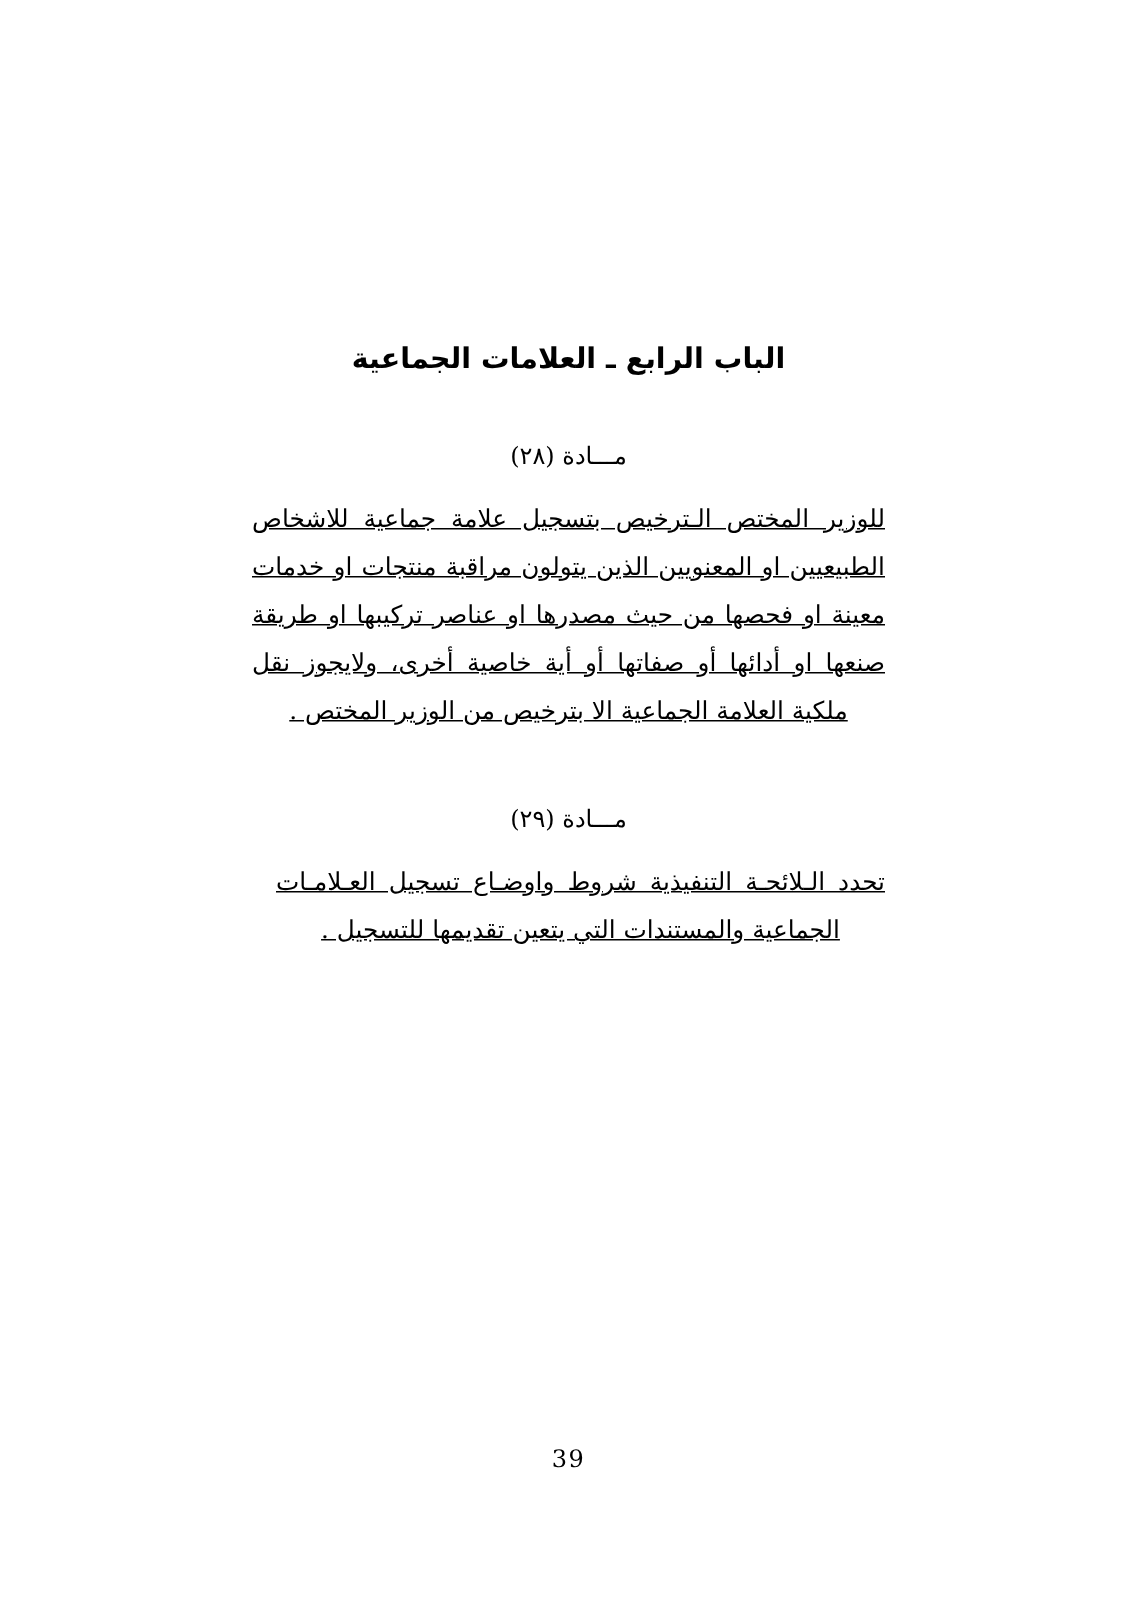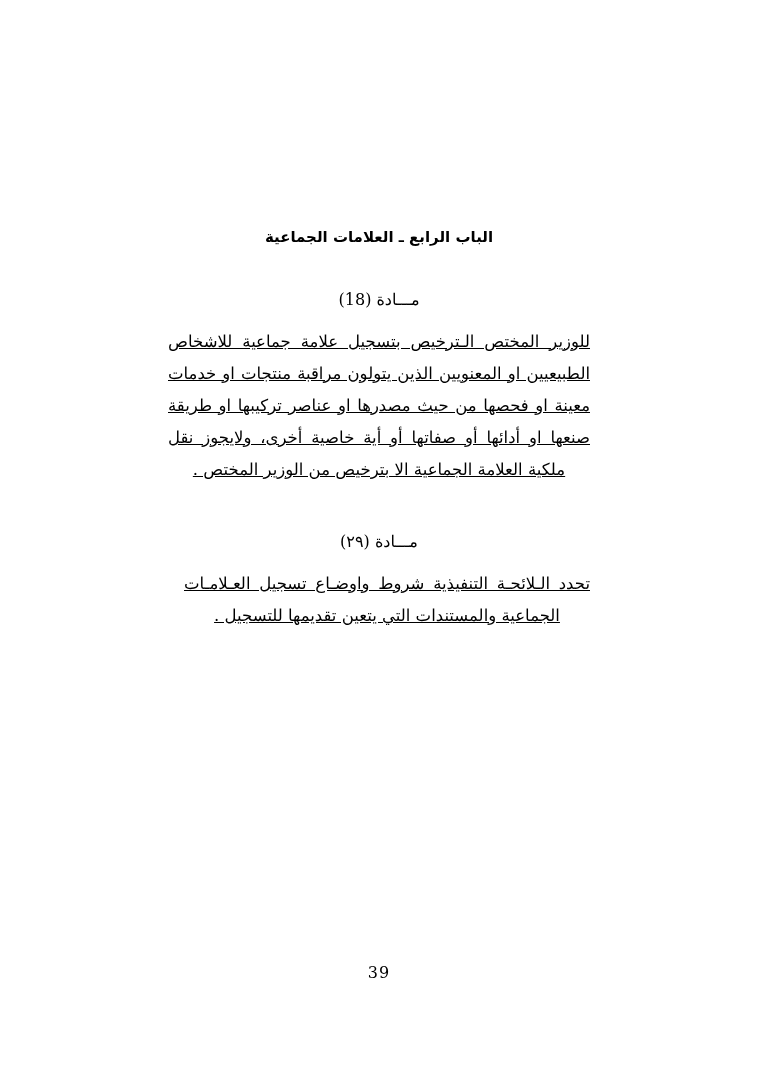--- a/index.html
+++ b/index.html
@@ -24,21 +24,21 @@
     position: absolute;
     top: 228px;
     left: 0;
     right: 0;
     padding: 0 168px;
     box-sizing: border-box;
   }
   .chapter-heading {
     text-align: center;
     font-weight: bold;
-    font-size: 15px;
+    font-size: 19px;
     letter-spacing: 0px;
     margin: 0 0 44px 0;
     font-family: "DejaVu Sans", "Liberation Sans", sans-serif;
   }
   .article {
     margin-bottom: 34px;
   }
   .article-number {
     text-align: center;
     font-size: 16px;
@@ -69,21 +69,21 @@
 </head>
 <body>
 
 <div class="page">
 
   <div class="content">
 
     <h1 class="chapter-heading">الباب الرابع ـ العلامات الجماعية</h1>
 
     <div class="article art28">
-      <div class="article-number">مـــادة (18)</div>
+      <div class="article-number">مـــادة (٢٨)</div>
       <p class="article-body">للوزير المختص الـترخيص بتسجيل علامة جماعية للاشخاص الطبيعيين او المعنويين الذين يتولون مراقبة منتجات او خدمات معينة او فحصها من حيث مصدرها او عناصر تركيبها او طريقة صنعها او أدائها أو صفاتها أو أية خاصية أخرى، ولايجوز نقل ملكية العلامة الجماعية الا بترخيص من الوزير المختص .</p>
     </div>
 
     <div class="article art29">
       <div class="article-number">مـــادة (٢٩)</div>
       <p class="article-body">تحدد الـلائحـة التنفيذية شروط واوضـاع تسجيل العـلامـات الجماعية والمستندات التي يتعين تقديمها للتسجيل .</p>
     </div>
 
     <div class="article art30">
     </div>

